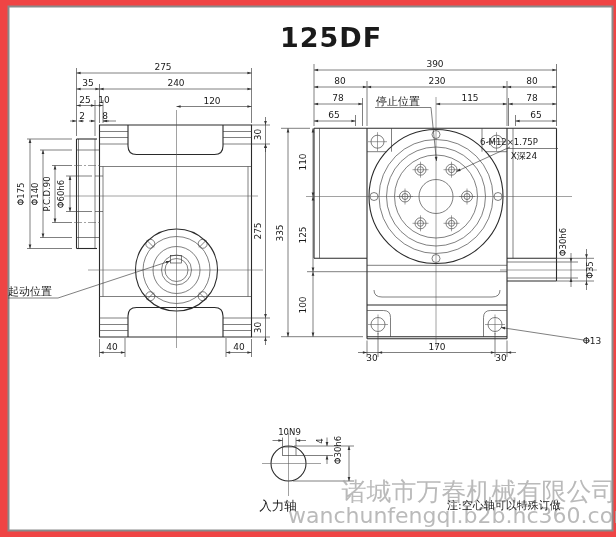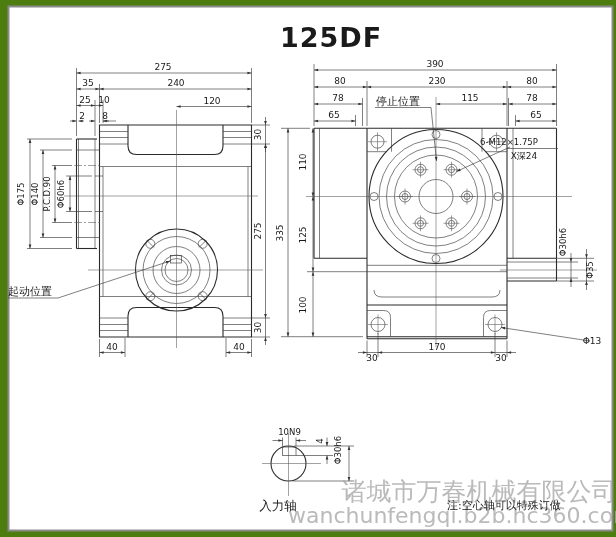--- a/index.html
+++ b/index.html
@@ -1,16 +1,16 @@
 <!DOCTYPE html>
 <html><head>
 <meta charset="utf-8">
 <style>
   html,body{margin:0;padding:0;background:#fff;}
-  #page{position:relative;width:616px;height:537px;background:#4d7c0f;overflow:hidden;
+  #page{position:relative;width:616px;height:537px;background:#ef4444;overflow:hidden;
         font-family:"DejaVu Sans","Liberation Sans",sans-serif;}
   svg{position:absolute;left:0;top:0;}
   svg text{fill:#1a1a1a;font-family:"DejaVu Sans","Liberation Sans",sans-serif;}
   .ol{stroke:#2a2a2a;stroke-width:1.1;fill:none;}
   .tl{stroke:#3a3a3a;stroke-width:0.65;fill:none;}
   .dl{stroke:#3a3a3a;stroke-width:0.65;fill:none;}
   .cl{stroke:#555;stroke-width:0.55;fill:none;}
   .pcd{stroke:#555;stroke-width:0.55;fill:none;stroke-dasharray:8 2 2 2;}
   .dt{font-size:9px;text-anchor:middle;}
   .dts{font-size:8.5px;text-anchor:middle;}

